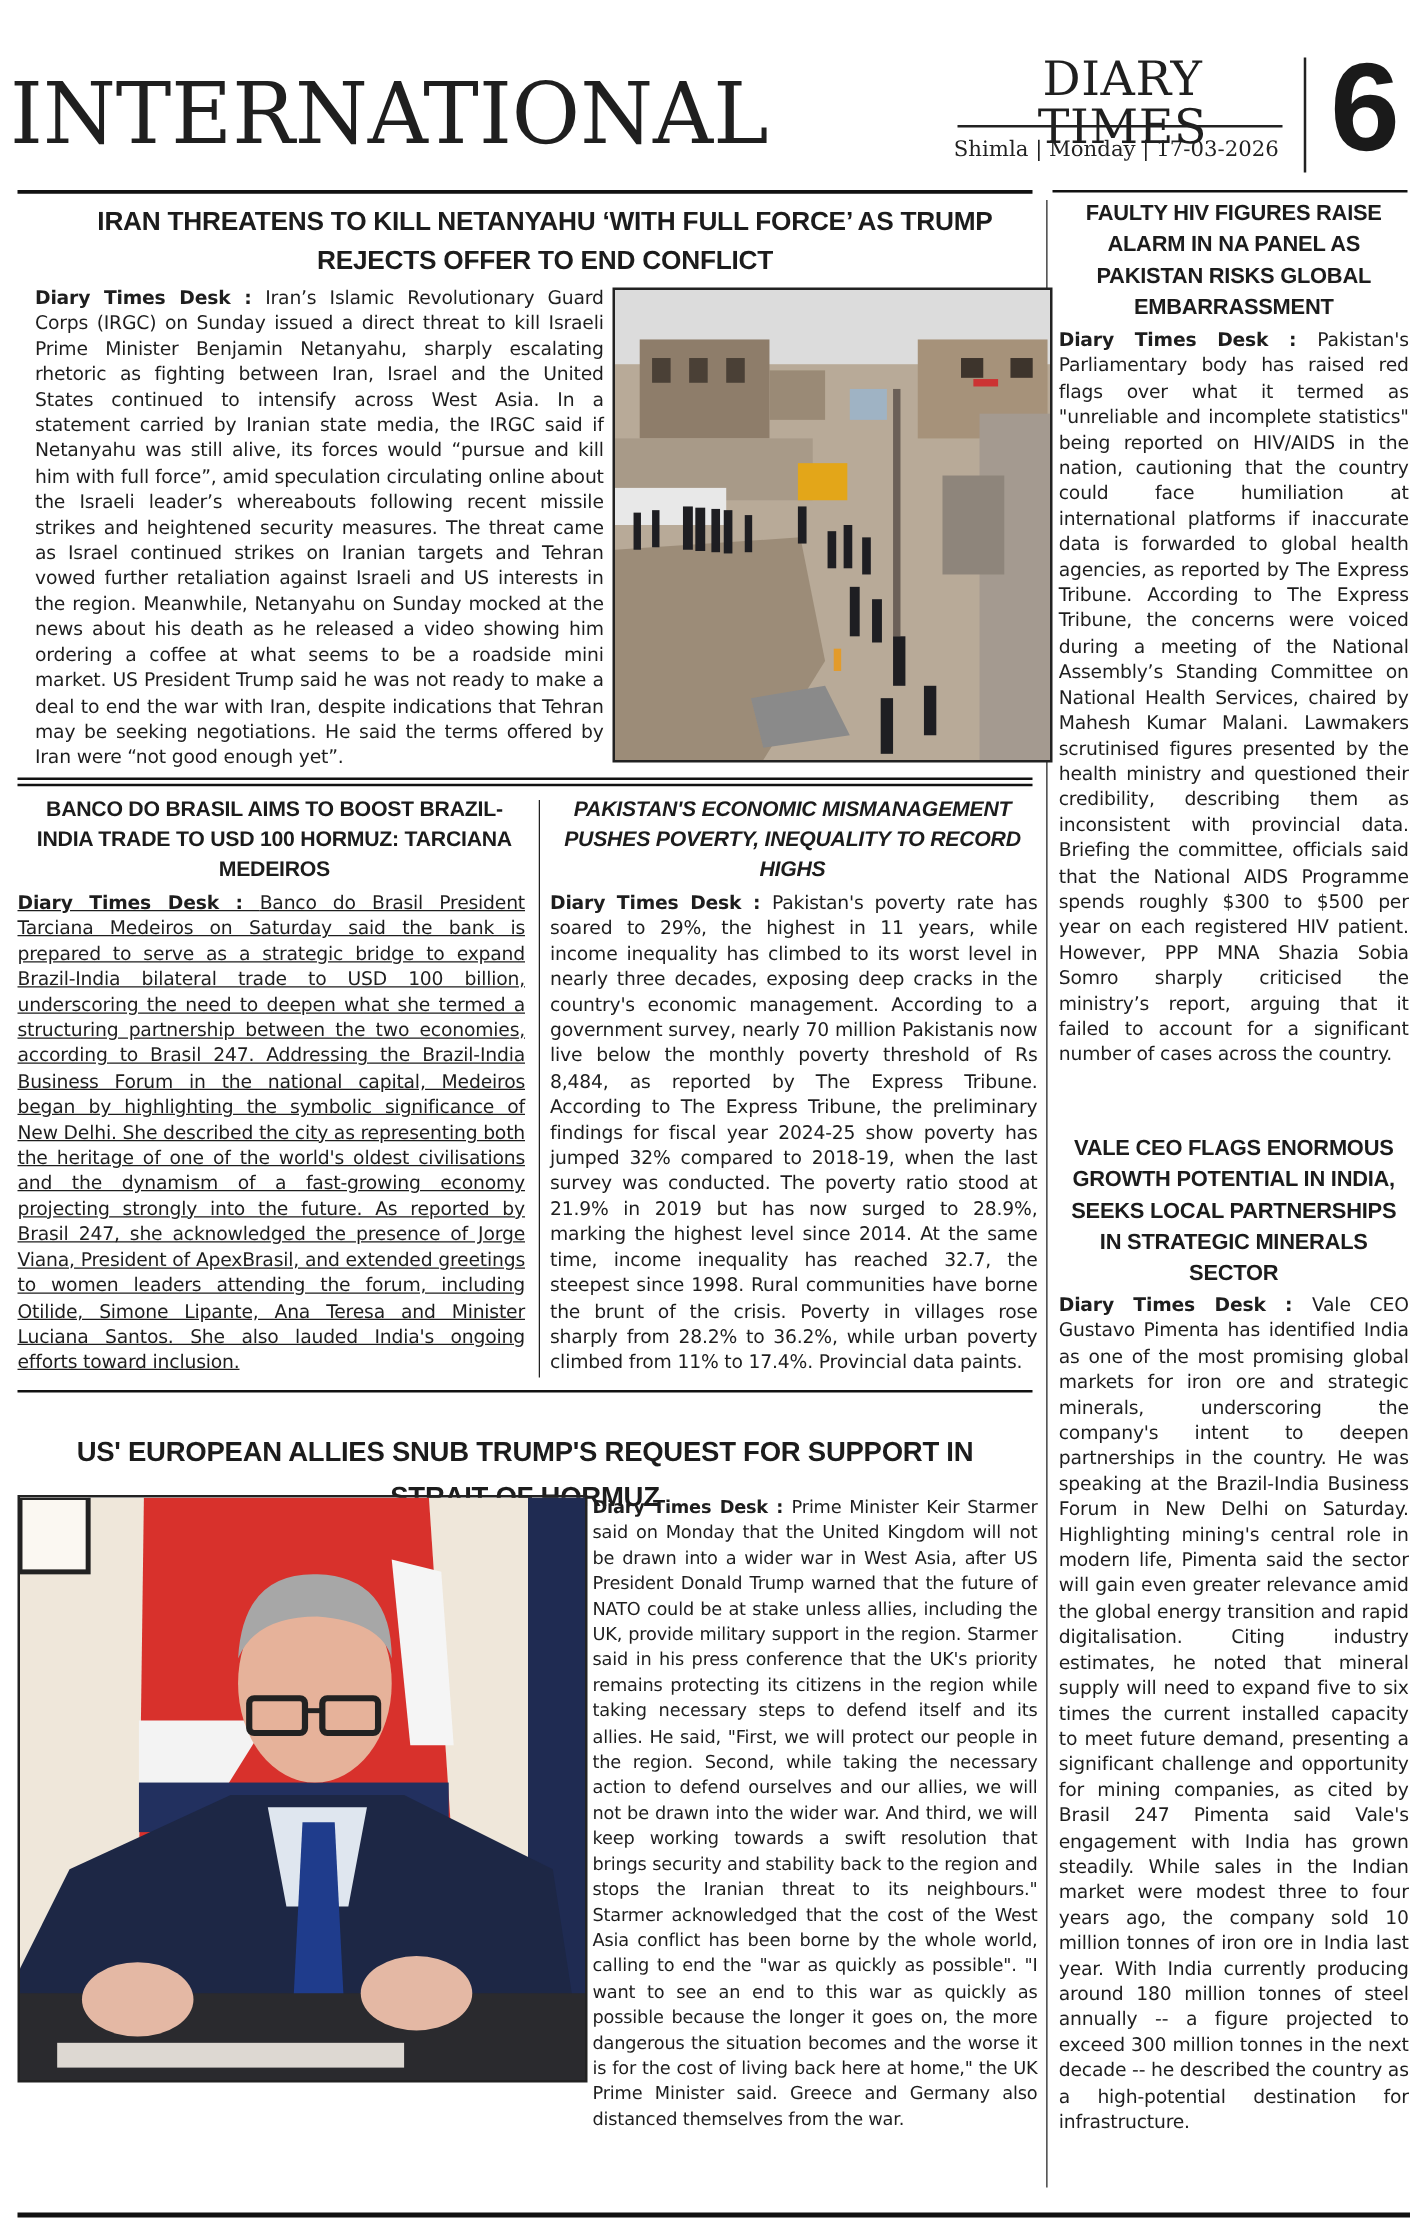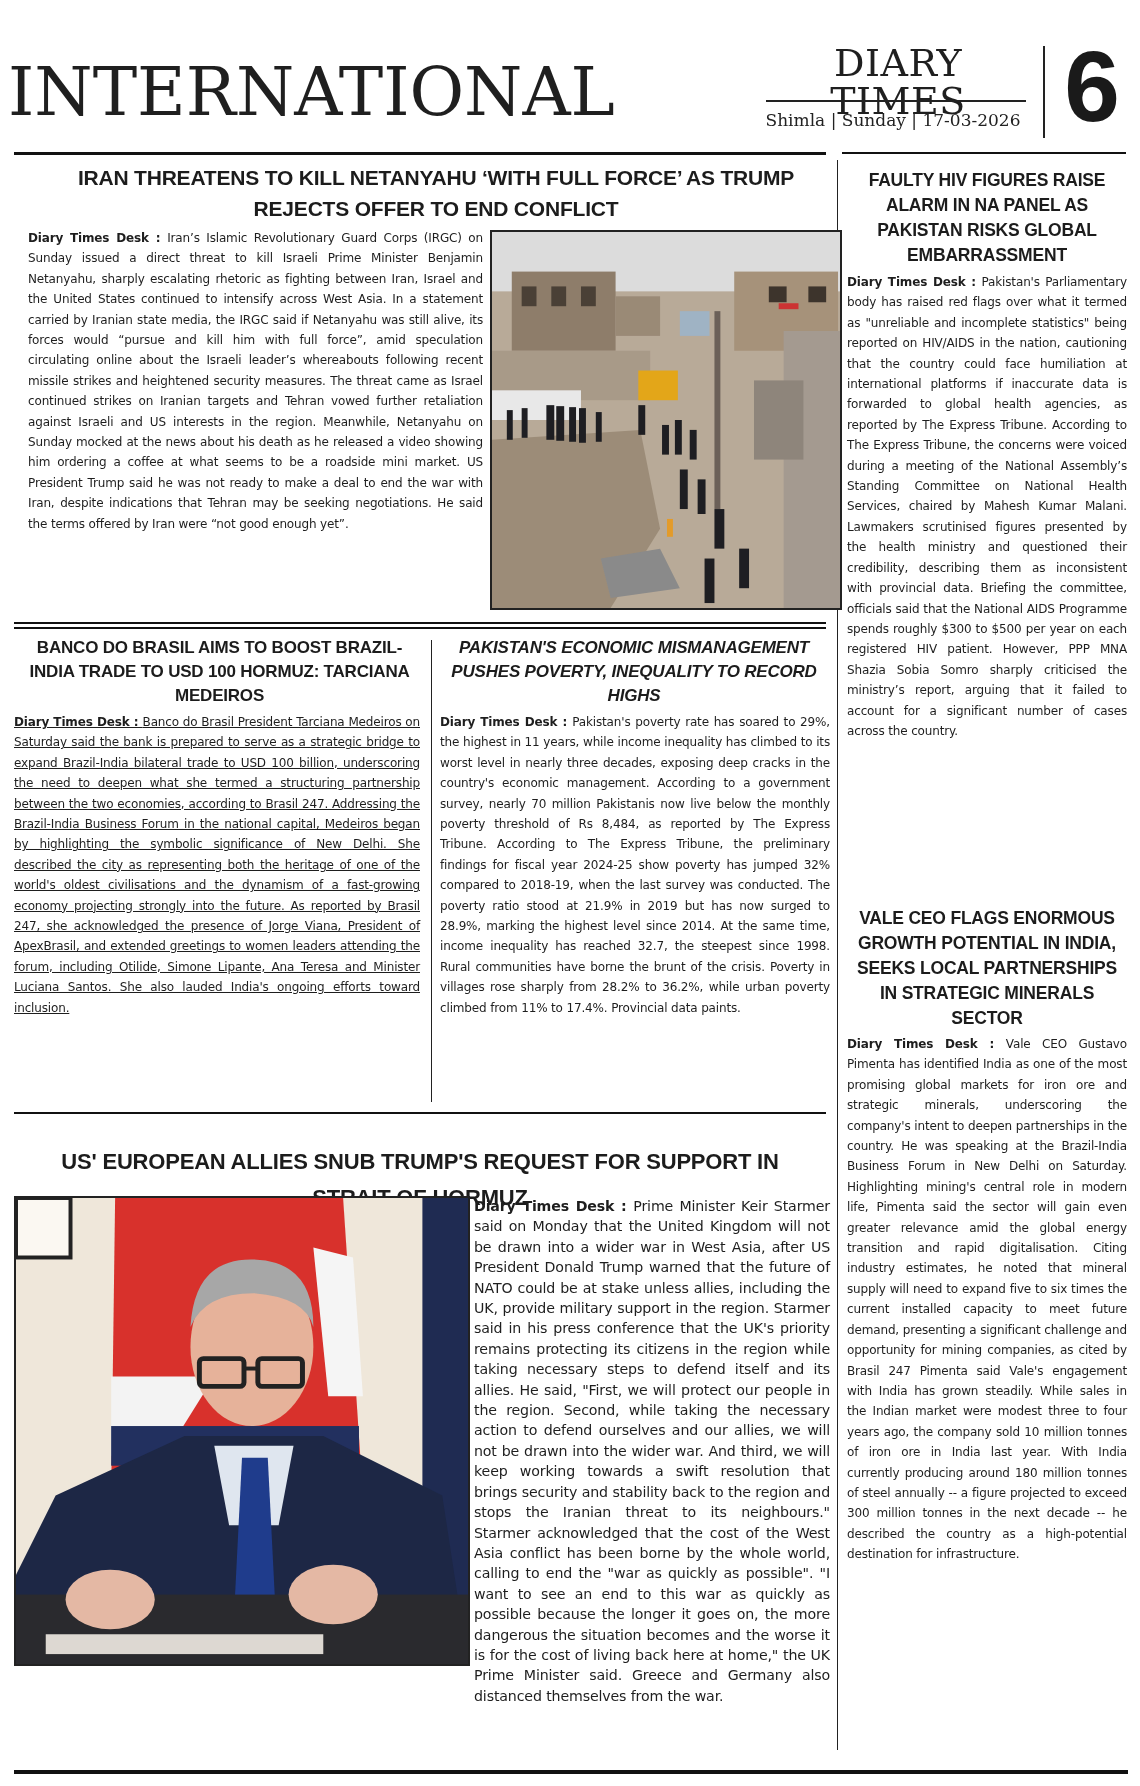--- a/index.html
+++ b/index.html
@@ -35,34 +35,34 @@
   }
 
   .rule { background: #111; }
   .vrule { background: #222; }
 
   .headline {
     font-family: "Liberation Sans", sans-serif; font-weight: bold; color: #1c1c1c;
     text-align: center; letter-spacing: -0.2px;
   }
   .body-text {
-    font-family: "DejaVu Sans", sans-serif; font-size: 12px; line-height: 20.4px;
+    font-family: "DejaVu Sans", sans-serif; font-size: 15px; line-height: 20.4px;
     text-align: justify; color: #1e1e1e; letter-spacing: -0.15px;
   }
   .byline { font-weight: bold; }
 
   .photo { border: 2px solid #222; overflow: hidden; }
 </style>
 </head>
 <body>
 
 <div class="abs section-title">INTERNATIONAL</div>
 <div class="abs paper-name">DIARY TIMES</div>
 <div class="abs paper-name-rule"></div>
-<div class="abs dateline">Shimla | Sunday | 17-03-2026</div>
+<div class="abs dateline">Shimla | Monday | 17-03-2026</div>
 <div class="abs mast-divider"></div>
 <div class="abs page-number">6</div>
 
 <div class="abs rule" style="left:14px; top:152px; width:812px; height:3px;"></div>
 <div class="abs rule" style="left:842px; top:152px; width:284px; height:2px;"></div>
 
 <div class="abs vrule" style="left:837px; top:160px; width:1px; height:1590px;"></div>
 
 <div class="abs" style="left:26px; top:160px; width:818px; height:460px;">
   <div class="headline" style="position:absolute; left:30px; top:2px; width:760px; font-size:21px; line-height:31px;">IRAN THREATENS TO KILL NETANYAHU ‘WITH FULL FORCE’ AS TRUMP REJECTS OFFER TO END CONFLICT</div>
@@ -110,21 +110,21 @@
       </g>
       <rect x="177" y="290" width="6" height="18" fill="#e39b2a"></rect>
       <polygon points="110,330 170,320 190,360 120,370" fill="#8a8a8a"></polygon>
     </svg>
   </div>
 </div>
 
 <div class="abs rule" style="left:14px; top:622px; width:812px; height:2px;"></div>
 <div class="abs rule" style="left:14px; top:627px; width:812px; height:2px;"></div>
 
-<div class="abs" style="left:843px; top:168px; width:286px; height:740px;">
+<div class="abs" style="left:843px; top:158px; width:286px; height:740px;">
   <div class="headline" style="position:absolute; left:6px; top:0px; width:276px; font-size:17.5px; line-height:25px;">FAULTY HIV FIGURES RAISE ALARM IN NA PANEL AS PAKISTAN RISKS GLOBAL EMBARRASSMENT</div>
   <div class="body-text" style="position:absolute; left:4px; top:104px; width:280px;">
     <span class="byline">Diary Times Desk : </span><span>Pakistan's Parliamentary body has raised red flags over what it termed as "unreliable and incomplete statistics" being reported on HIV/AIDS in the nation, cautioning that the country could face humiliation at international platforms if inaccurate data is forwarded to global health agencies, as reported by The Express Tribune. According to The Express Tribune, the concerns were voiced during a meeting of the National Assembly’s Standing Committee on National Health Services, chaired by Mahesh Kumar Malani. Lawmakers scrutinised figures presented by the health ministry and questioned their credibility, describing them as inconsistent with provincial data. Briefing the committee, officials said that the National AIDS Programme spends roughly $300 to $500 per year on each registered HIV patient. However, PPP MNA Shazia Sobia Somro sharply criticised the ministry’s report, arguing that it failed to account for a significant number of cases across the country.</span>
   </div>
 </div>
 
 <div class="abs" style="left:12px; top:636px; width:410px; height:460px;">
   <div class="headline" style="position:absolute; left:10px; top:0px; width:395px; font-size:17px; line-height:24px;">BANCO DO BRASIL AIMS TO BOOST BRAZIL-INDIA TRADE TO USD 100 HORMUZ: TARCIANA MEDEIROS</div>
   <div class="body-text" style="position:absolute; left:2px; top:76px; width:406px;text-decoration:underline;">
     <span class="byline">Diary Times Desk : </span><span>Banco do Brasil President Tarciana Medeiros on Saturday said the bank is prepared to serve as a strategic bridge to expand Brazil-India bilateral trade to USD 100 billion, underscoring the need to deepen what she termed a structuring partnership between the two economies, according to Brasil 247. Addressing the Brazil-India Business Forum in the national capital, Medeiros began by highlighting the symbolic significance of New Delhi. She described the city as representing both the heritage of one of the world's oldest civilisations and the dynamism of a fast-growing economy projecting strongly into the future. As reported by Brasil 247, she acknowledged the presence of Jorge Viana, President of ApexBrasil, and extended greetings to women leaders attending the forum, including Otilide, Simone Lipante, Ana Teresa and Minister Luciana Santos. She also lauded India's ongoing efforts toward inclusion.</span>

